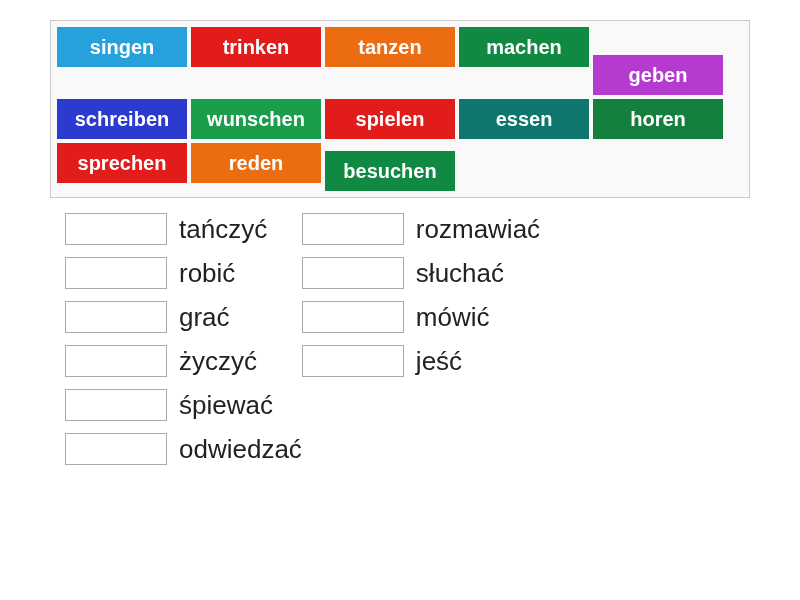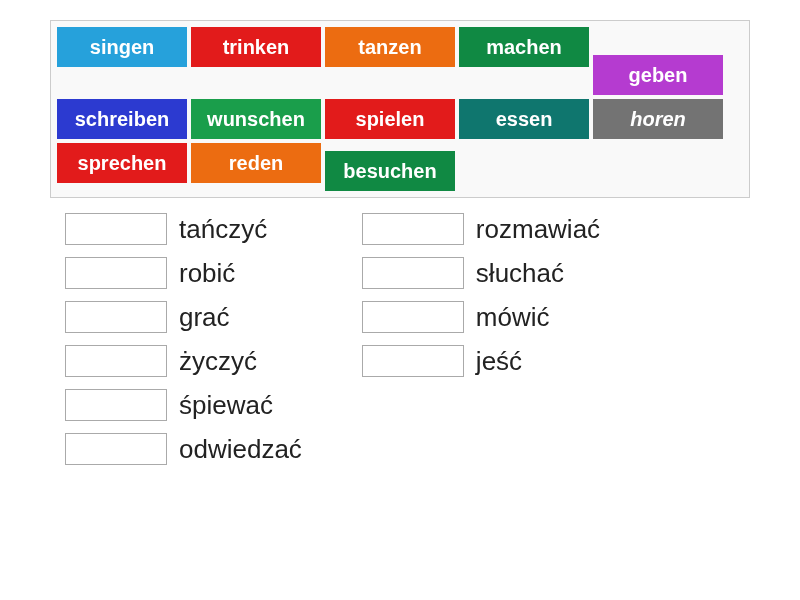--- a/index.html
+++ b/index.html
@@ -32,28 +32,27 @@
     }
     .c-blue1 { background: #26a1db; }
     .c-red { background: #e21b1b; }
     .c-orange { background: #ec6c11; }
     .c-green1 { background: #108943; }
     .c-purple1 { background: #b53bd0; margin-top: 28px; }
     .c-blue2 { background: #2c3ad0; }
     .c-green2 { background: #1a9e4b; }
     .c-red2 { background: #e21b1b; }
     .c-purple2 { background: #0f766e; }
-    .c-blue3 { background: #737373; font-style: italic; }
+    .c-blue3 { background: #15803d; }
     .c-red3 { background: #e21b1b; }
     .c-orange2 { background: #ec6c11; }
     .c-green3 { background: #108943; margin-top: 8px; }
 
     .answers {
       display: flex;
-      gap: 60px;
       padding: 0 15px;
     }
     .column {
       display: flex;
       flex-direction: column;
       gap: 12px;
     }
     .answer-row {
       display: flex;
       align-items: center;

